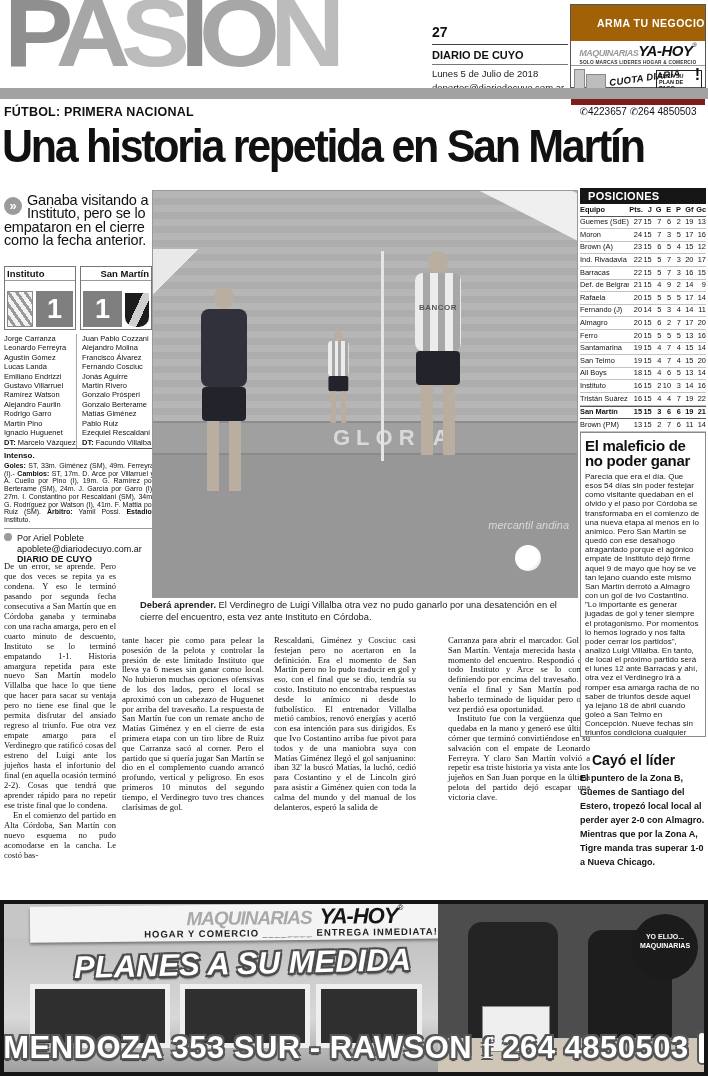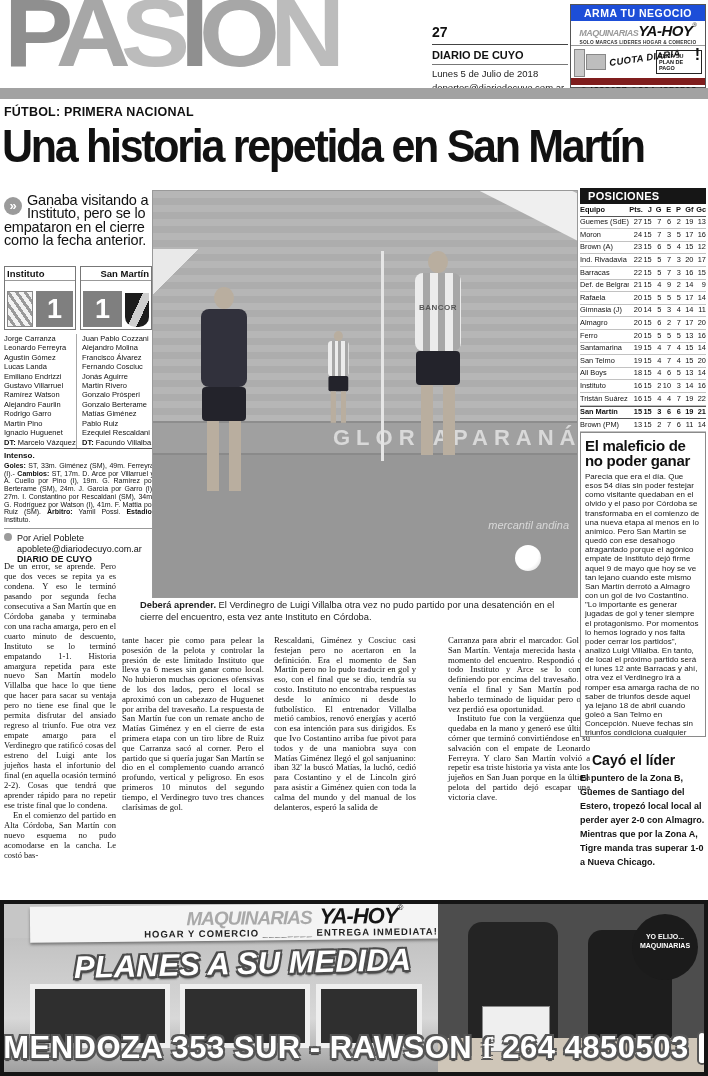--- a/index.html
+++ b/index.html
@@ -7,21 +7,21 @@
         font-family:"Liberation Sans",sans-serif;color:#111;}
   
   .logo{position:absolute;left:4px;top:-14px;height:102px;font-weight:700;font-size:104px;
         letter-spacing:-10px;line-height:102px;transform:scaleY(.92);transform-origin:left top;white-space:nowrap;}
   .lt0{color:#8f8f8f}.lt1{color:#a7a7a7}.lt2{color:#bcbcbc}
   .mast-center{position:absolute;left:432px;top:24px;width:136px;}
   .mast-center .pg{font-weight:700;font-size:14px;padding-bottom:4px;border-bottom:1px solid #444;}
   .mast-center .paper{font-weight:700;font-size:11px;padding:4px 0 3px;border-bottom:1px solid #777;}
   .mast-center .date,.mast-center .email{font-size:9.5px;padding-top:3px;color:#222;}
   .top-ad{position:absolute;right:2px;top:4px;width:134px;height:82px;border:1px solid #555;background:#fff;}
-  .ta-banner{background:#1d4ed8;color:#fff;font-weight:700;font-size:10.5px;text-align:center;padding:2px 0;letter-spacing:.5px;}
+  .ta-banner{background:#a16207;color:#fff;font-weight:700;font-size:10.5px;text-align:right;padding:12px 0;letter-spacing:.5px;}
   .ta-brandrow{text-align:center;border-bottom:1px solid #999;padding:1px 0 0;}
   .ta-maq{font-style:italic;font-weight:700;font-size:9px;color:#9a9a9a;letter-spacing:-.5px;}
   .ta-yahoy{font-style:italic;font-weight:700;font-size:15px;color:#111;letter-spacing:-.5px;}
   .ta-reg{font-size:6px;vertical-align:top;}
   .ta-tag{font-size:4.8px;text-align:center;color:#333;font-weight:700;letter-spacing:.2px;}
   .ta-mid{position:relative;height:32px;}
   .ta-fridge{position:absolute;left:3px;top:3px;width:9px;height:26px;background:#c9c9c9;border:1px solid #888;}
   .ta-machine{position:absolute;left:15px;top:8px;width:18px;height:14px;background:#bdbdbd;border:1px solid #888;}
   .ta-cuota{position:absolute;left:38px;top:7px;font-weight:700;font-style:italic;font-size:9.5px;
             transform:rotate(-8deg);letter-spacing:.3px;line-height:9px;}
@@ -252,21 +252,20 @@
     <div class="in org">DIARIO DE CUYO</div>
   </div>
 
   <div class="photo">
     <div class="stands"></div>
     <div class="steps"></div>
     <div class="roof"></div>
     <div class="goalpost"></div>
     <div class="bannerline">
       <span class="bl-a">GLORIA</span>
-      <span class="bl-b">PARANÁ</span>
     </div>
     <div class="figure fig fig3">
       <div class="head"></div>
         <div class="torso"></div>
         <div class="shorts"></div>
         <div class="legs"></div>
     </div>
     <div class="figure fig fig1">
       <div class="head"></div>
         <div class="torso"></div>
@@ -278,21 +277,21 @@
       <div class="torso">
           <div class="sponsor">BANCOR</div>
         </div>
       <div class="shorts"></div>
         <div class="legs"></div>
     </div>
     <div class="ball"></div>
     <div class="smallad">mercantil andina</div>
   </div>
   <div class="caption">
-    <b>Deberá aprender.</b><span> El Verdinegro de Luigi Villalba otra vez no pudo partido por una desatención en el cierre del encuentro, esta vez ante Instituto en Córdoba.</span>
+    <b>Deberá aprender.</b><span> El Verdinegro de Luigi Villalba otra vez no pudo ganarlo por una desatención en el cierre del encuentro, esta vez ante Instituto en Córdoba.</span>
   </div>
 
   <div class="bcol c1">
       <p>De un error, se aprende. Pero que dos veces se repita ya es condena. Y eso le terminó pasando por segunda fecha consecutiva a San Martín que en Córdoba ganaba y terminaba con una racha amarga, pero en el cuarto minuto de descuento, Instituto se lo terminó empatando 1-1. Historia amargura repetida para este nuevo San Martín modelo Villalba que hace lo que tiene que hacer para sacar su ventaja pero no tiene ese final que le permita disfrutar del ansiado regreso al triunfo. Fue otra vez empate amargo para el Verdinegro que ratificó cosas del estreno del Luigi ante los jujeños hasta el infortunio del final (en aquella ocasión terminó 2-2). Cosas que tendrá que aprender rápido para no repetir ese triste final que lo condena.</p>
       <p>En el comienzo del partido en Alta Córdoba, San Martín con nuevo esquema no pudo acomodarse en la cancha. Le costó bas-</p>
     </div>
   <div class="bcol c2">
       <p>tante hacer pie como para pelear la posesión de la pelota y controlar la presión de este limitado Instituto que lleva ya 6 meses sin ganar como local. No hubieron muchas opciones ofensivas de los dos lados, pero el local se aproximó con un cabezazo de Huguenet por arriba del travesaño. La respuesta de San Martín fue con un remate ancho de Matías Giménez y en el cierre de esta primera etapa con un tiro libre de Ruiz que Carranza sacó al corner. Pero el partido que si quería jugar San Martín se dio en el complemento cuando arrancó profundo, vertical y peligroso. En esos primeros 10 minutos del segundo tiempo, el Verdinegro tuvo tres chances clarísimas de gol.</p>
     </div>
   <div class="bcol c3">
@@ -381,21 +380,21 @@
         <span class="team">Rafaela</span>
         <span class="n w">20</span>
         <span class="n">15</span>
         <span class="n">5</span>
         <span class="n">5</span>
         <span class="n">5</span>
         <span class="n w">17</span>
         <span class="n w">14</span>
       </div>
         <div class="srow">
-        <span class="team">Gimnasia (J)</span>
+        <span class="team">Fernando (J)</span>
         <span class="n w">20</span>
         <span class="n">14</span>
         <span class="n">5</span>
         <span class="n">3</span>
         <span class="n">4</span>
         <span class="n w">14</span>
         <span class="n w">11</span>
       </div>
         <div class="srow">
         <span class="team">Almagro</span>

